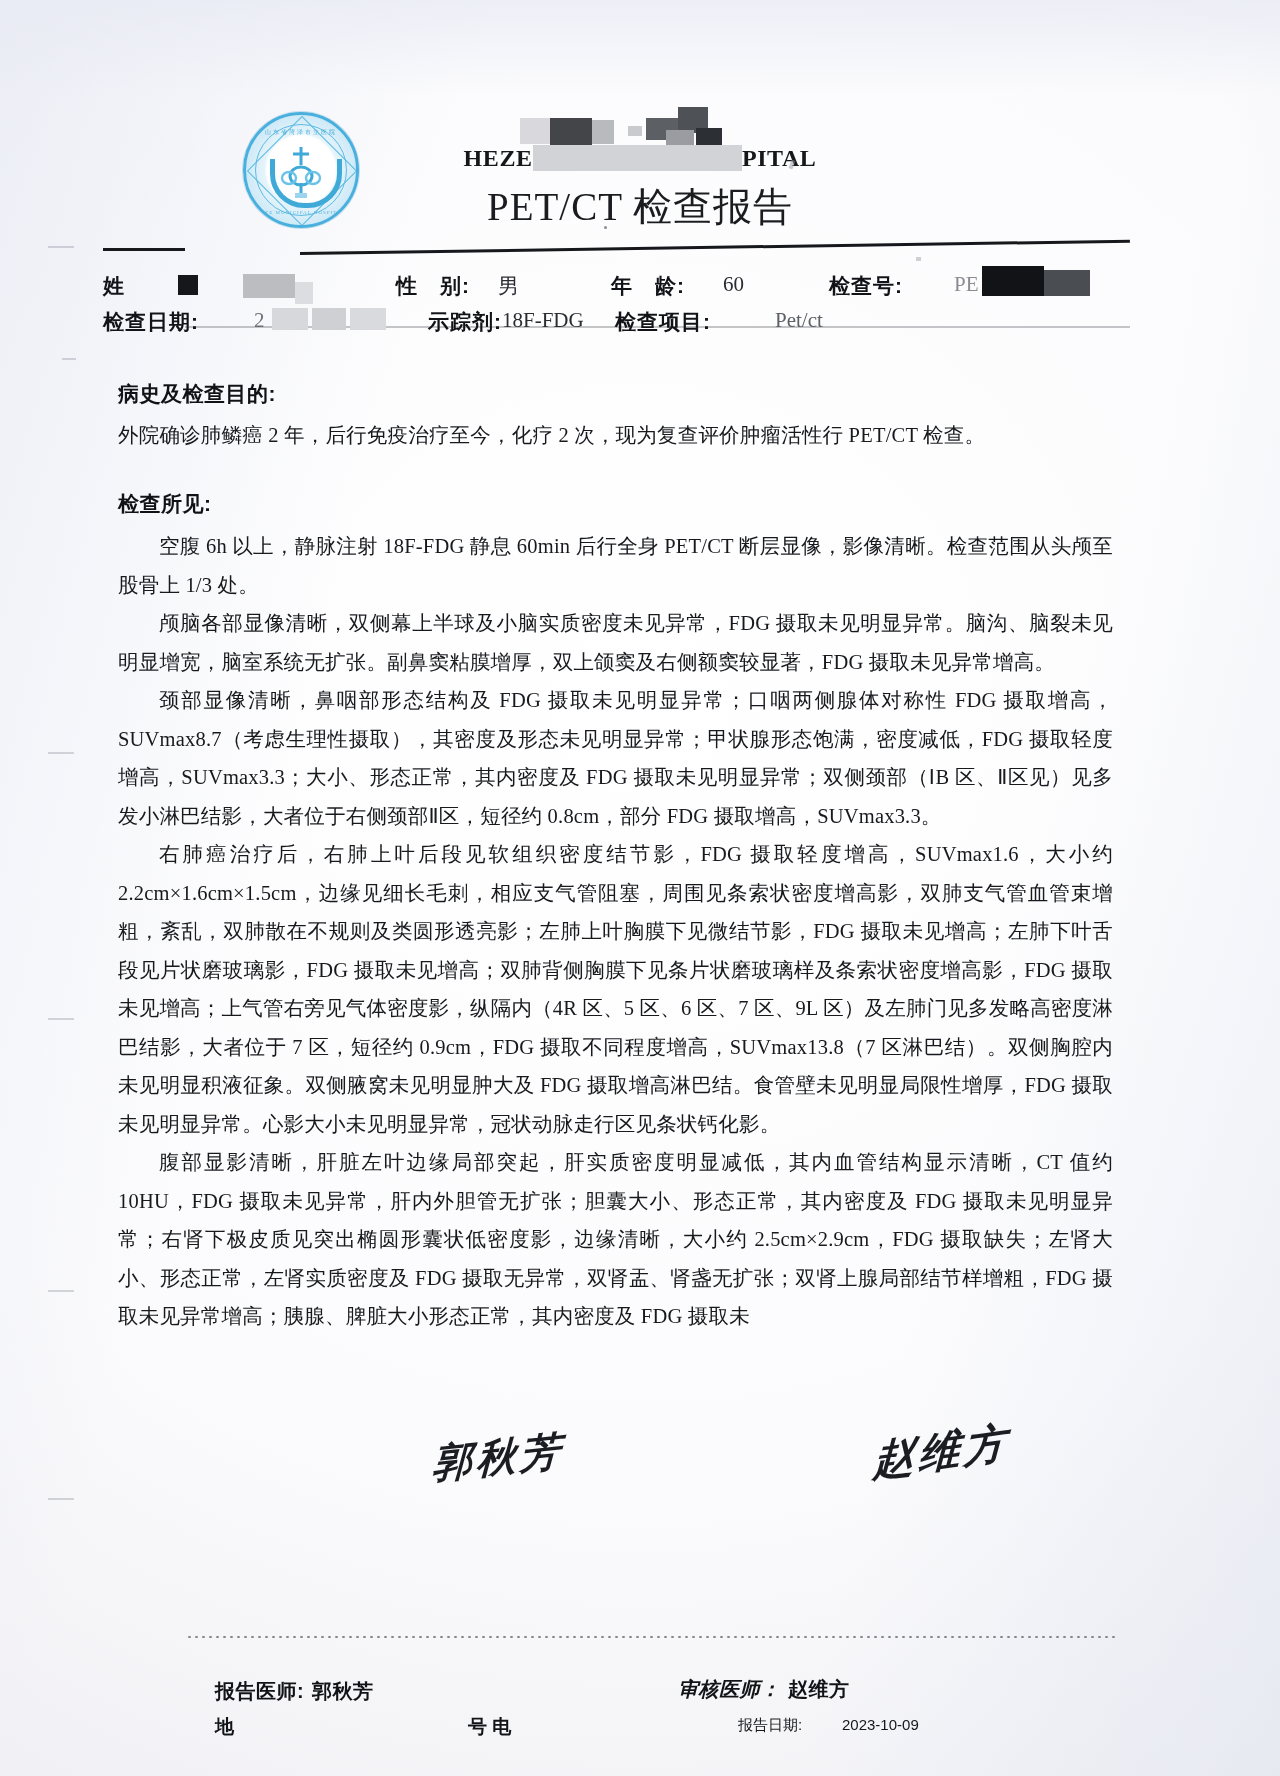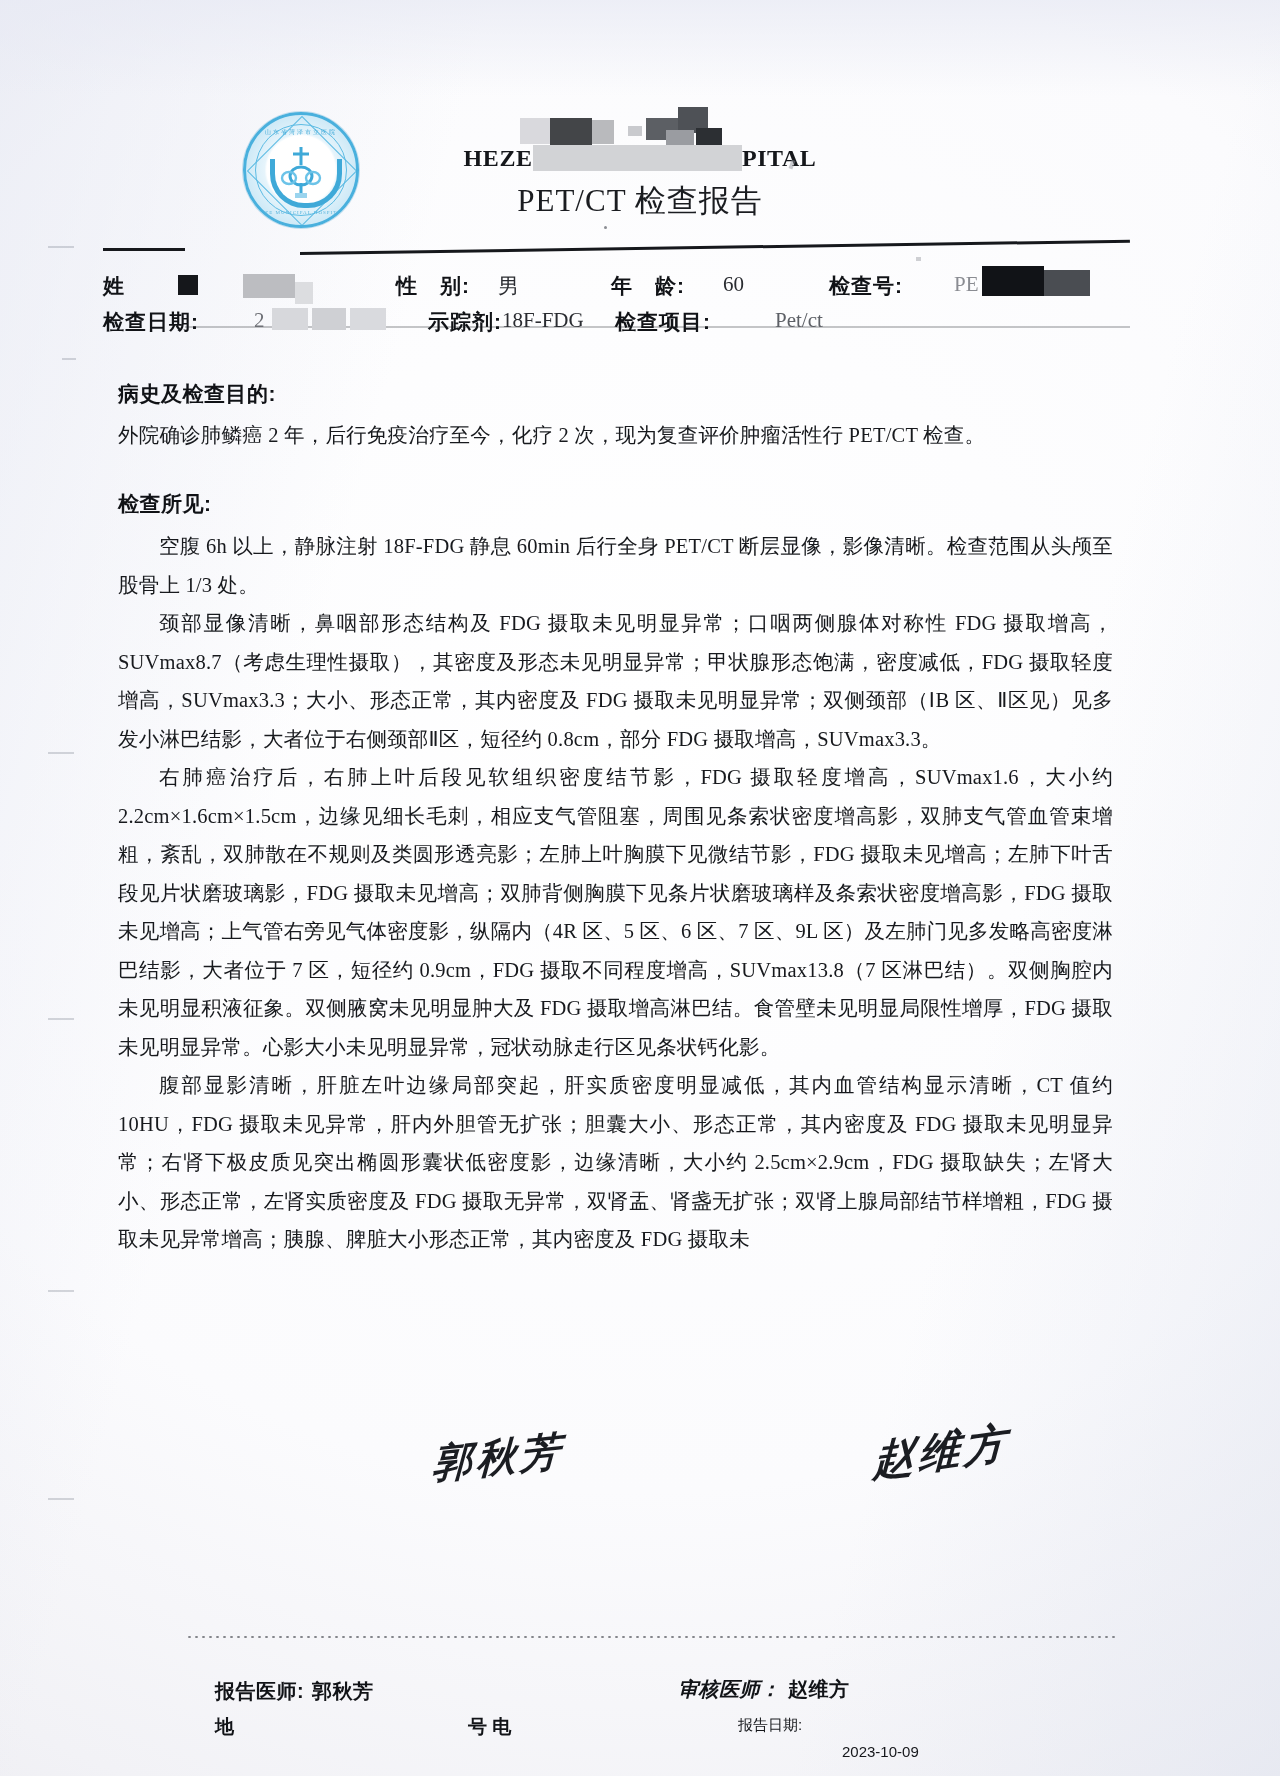--- a/index.html
+++ b/index.html
@@ -77,21 +77,21 @@
 
   .hosp-en{
     position:absolute; left:0; top:145px; width:1280px; text-align:center;
     font-family:"Liberation Serif", serif; font-weight:bold; font-size:24px;
     color:#15171b; letter-spacing:.6px;
     filter:blur(.28px);
   }
   .hosp-en .mask{ background:#d2d3d6; color:transparent; }
   .report-title{
     position:absolute; left:0; top:180px; width:1280px; text-align:center;
-    font-family:"Liberation Serif", serif; font-size:31px; color:#1a1c20;
+    font-family:"Liberation Serif", serif; font-size:39px; color:#1a1c20;
     letter-spacing:1px;
   }
   .title-dot{position:absolute; left:604px; top:226px; width:3px; height:3px; background:#8b8d93; border-radius:50%;}
   .dust1{position:absolute;left:790px;top:160px;width:4px;height:9px;background:rgba(150,152,160,.5);transform:rotate(20deg);}
   .dust2{position:absolute;left:916px;top:257px;width:5px;height:4px;background:rgba(150,152,160,.45);}
 
   
   .info{position:absolute; left:0; top:248px; width:1280px; height:92px;}
   .rule-top{
     position:absolute; left:103px; top:0px; width:82px; height:3px; background:#16181c;
@@ -242,20 +242,21 @@
   </div>
 
   <div class="block" style="top:380px;">
     <div class="sec-head">病史及检查目的:</div>
     <div class="para" style="margin-top:8px;">外院确诊肺鳞癌 2 年，后行免疫治疗至今，化疗 2 次，现为复查评价肿瘤活性行 PET/CT 检查。</div>
   </div>
 
   <div class="block" style="top:490px;">
     <div class="sec-head">检查所见:</div>
     <div class="para indent" style="margin-top:9px;">空腹 6h 以上，静脉注射 18F-FDG 静息 60min 后行全身 PET/CT 断层显像，影像清晰。检查范围从头颅至股骨上 1/3 处。</div>
+    <div class="para indent">颅脑各部显像清晰，双侧幕上半球及小脑实质密度未见异常，FDG 摄取未见明显异常。脑沟、脑裂未见明显增宽，脑室系统无扩张。副鼻窦粘膜增厚，双上颌窦及右侧额窦较显著，FDG 摄取未见异常增高。</div>
     <div class="para indent">颈部显像清晰，鼻咽部形态结构及 FDG 摄取未见明显异常；口咽两侧腺体对称性 FDG 摄取增高，SUVmax8.7（考虑生理性摄取），其密度及形态未见明显异常；甲状腺形态饱满，密度减低，FDG 摄取轻度增高，SUVmax3.3；大小、形态正常，其内密度及 FDG 摄取未见明显异常；双侧颈部（ⅠB 区、Ⅱ区见）见多发小淋巴结影，大者位于右侧颈部Ⅱ区，短径约 0.8cm，部分 FDG 摄取增高，SUVmax3.3。</div>
     <div class="para indent">右肺癌治疗后，右肺上叶后段见软组织密度结节影，FDG 摄取轻度增高，SUVmax1.6，大小约 2.2cm×1.6cm×1.5cm，边缘见细长毛刺，相应支气管阻塞，周围见条索状密度增高影，双肺支气管血管束增粗，紊乱，双肺散在不规则及类圆形透亮影；左肺上叶胸膜下见微结节影，FDG 摄取未见增高；左肺下叶舌段见片状磨玻璃影，FDG 摄取未见增高；双肺背侧胸膜下见条片状磨玻璃样及条索状密度增高影，FDG 摄取未见增高；上气管右旁见气体密度影，纵隔内（4R 区、5 区、6 区、7 区、9L 区）及左肺门见多发略高密度淋巴结影，大者位于 7 区，短径约 0.9cm，FDG 摄取不同程度增高，SUVmax13.8（7 区淋巴结）。双侧胸腔内未见明显积液征象。双侧腋窝未见明显肿大及 FDG 摄取增高淋巴结。食管壁未见明显局限性增厚，FDG 摄取未见明显异常。心影大小未见明显异常，冠状动脉走行区见条状钙化影。</div>
     <div class="para indent">腹部显影清晰，肝脏左叶边缘局部突起，肝实质密度明显减低，其内血管结构显示清晰，CT 值约 10HU，FDG 摄取未见异常，肝内外胆管无扩张；胆囊大小、形态正常，其内密度及 FDG 摄取未见明显异常；右肾下极皮质见突出椭圆形囊状低密度影，边缘清晰，大小约 2.5cm×2.9cm，FDG 摄取缺失；左肾大小、形态正常，左肾实质密度及 FDG 摄取无异常，双肾盂、肾盏无扩张；双肾上腺局部结节样增粗，FDG 摄取未见异常增高；胰腺、脾脏大小形态正常，其内密度及 FDG 摄取未</div>
   </div>
 
   <div>
     <div class="sig-hand sig1">郭秋芳</div>
     <div class="sig-hand sig2">赵维方</div>
   </div>
 
@@ -266,16 +267,16 @@
     <div class="sig-line" style="left:312px; top:42px;">郭秋芳</div>
 
     <div class="sig-line" style="left:678px; top:40px;font-style:italic;">审核医师：</div>
     <div class="sig-line" style="left:788px; top:40px;">赵维方</div>
 
     <div class="addr-line" style="left:215px; top:78px;">地</div>
 
     <div class="addr-line" style="left:468px; top:78px;">号 电</div>
 
     <div class="date-line" style="left:738px; top:80px;">报告日期:</div>
-    <div class="date-line" style="left:842px; top:80px;margin-top:27px;">2023-10-09</div>
+    <div class="date-line" style="left:842px; top:80px;">2023-10-09</div>
   </div>
 
 </div>
 
 </body></html>

